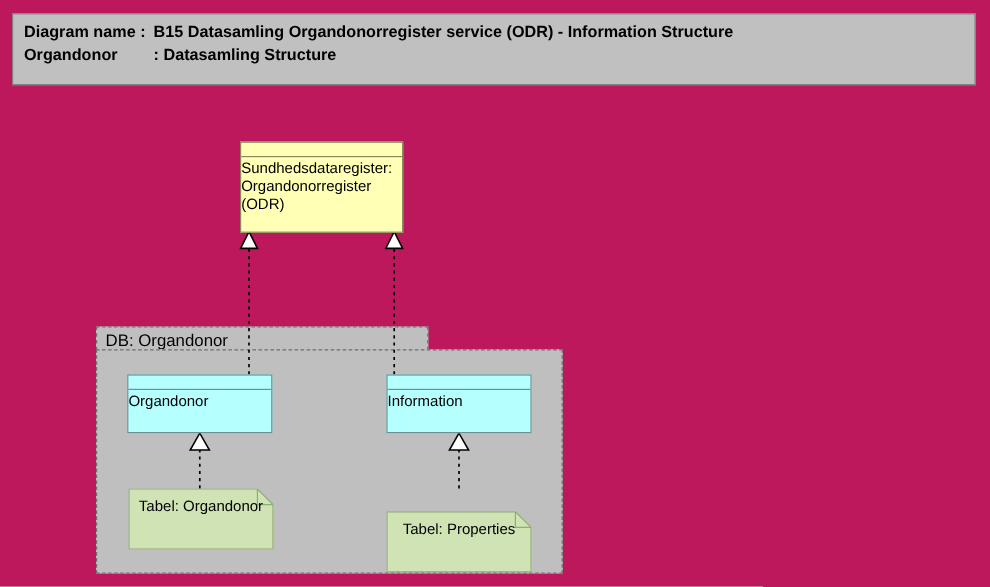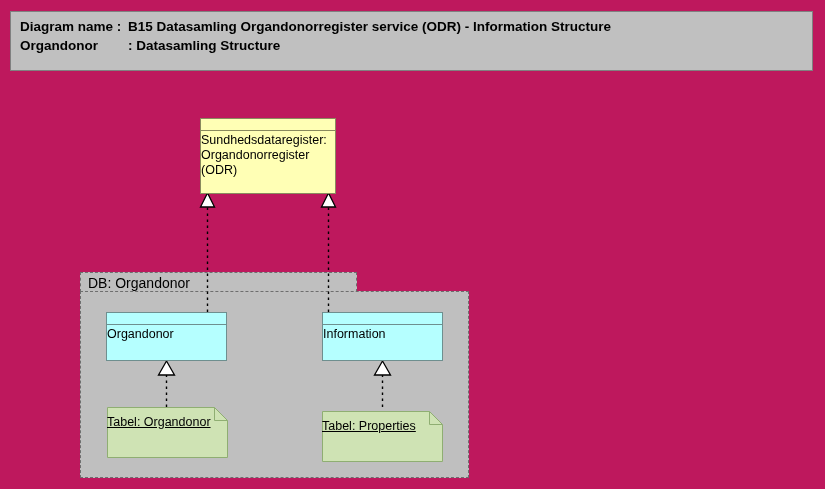--- a/index.html
+++ b/index.html
@@ -124,25 +124,25 @@
     position: absolute;
     left: 0;
     top: 0;
     display: block;
   }
   .note .note-label {
     position: absolute;
     left: 0;
     right: 0;
     top: 8px;
+    text-align: center;
     font-size: 12.5px;
     color: #000000;
     line-height: 15px;
     white-space: nowrap;
-    text-decoration: underline;
   }
 
   
   .connector {
     position: absolute;
     left: 0;
     top: 0;
     width: 825px;
     height: 489px;
     pointer-events: none;
@@ -204,21 +204,21 @@
   </div>
 
   <div class="note" style="left:107px; top:407px; width:121px; height:51px;">
     <svg width="121" height="51">
       <polygon points="0.5,0.5 107.5,0.5 120.5,13.5 120.5,50.5 0.5,50.5" fill="#cfe3b4" stroke="#8fae72" stroke-width="1"></polygon>
       <polyline points="107.5,0.5 107.5,13.5 120.5,13.5" fill="none" stroke="#8fae72" stroke-width="1"></polyline>
     </svg>
     <div class="note-label">Tabel: Organdonor</div>
   </div>
 
-  <div class="note" style="left:322px; top:411px; width:121px; height:51px;">
+  <div class="note" style="left:322px; top:426px; width:121px; height:51px;">
     <svg width="121" height="51">
       <polygon points="0.5,0.5 107.5,0.5 120.5,13.5 120.5,50.5 0.5,50.5" fill="#cfe3b4" stroke="#8fae72" stroke-width="1"></polygon>
       <polyline points="107.5,0.5 107.5,13.5 120.5,13.5" fill="none" stroke="#8fae72" stroke-width="1"></polyline>
     </svg>
     <div class="note-label">Tabel: Properties</div>
   </div>
 
 </div>
 
 </body></html>

